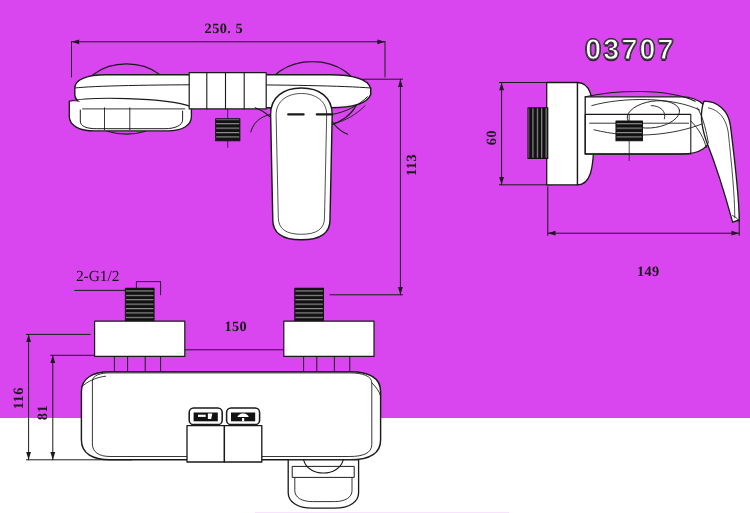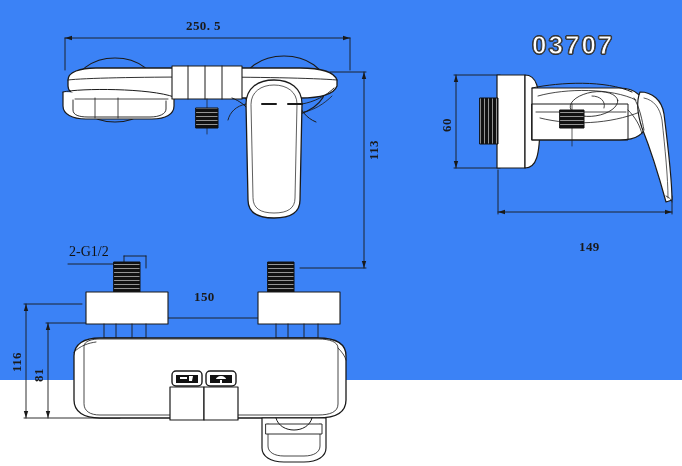--- a/index.html
+++ b/index.html
@@ -11,21 +11,21 @@
     width: 682px;
     height: 466px;
     overflow: hidden;
     font-family: "Liberation Serif", serif;
     color: #000000;
   }
   #sheet {
     position: relative;
     width: 682px;
     height: 380px;
-    background: #3b82f6;
+    background: #d946ef;
   }
   #drawing {
     position: absolute;
     left: 0;
     top: 0;
     width: 682px;
     height: 466px;
   }
   .dim-label {
     position: absolute;
@@ -306,19 +306,19 @@
   <div class="dim-label vert" style="left:367px; top:160px;">113</div>
 
   <div class="part-code" style="left:532px; top:14px;margin-top:18px;">03707</div>
 
   <div class="dim-label vert" style="left:440px; top:132px;">60</div>
 
   <div class="dim-label" style="left:579px; top:196px;margin-top:44px;">149</div>
 
   <div class="thread-label" style="left:69px; top:245px;">2-G1/2</div>
 
-  <div class="dim-label" style="left:194px; top:290px;">150</div>
+  <div class="dim-label" style="left:204px; top:290px;">150</div>
 
   <div class="dim-label vert" style="left:10px; top:372px;">116</div>
 
   <div class="dim-label vert" style="left:32px; top:382px;">81</div>
 
 </div>
 
 </body></html>

